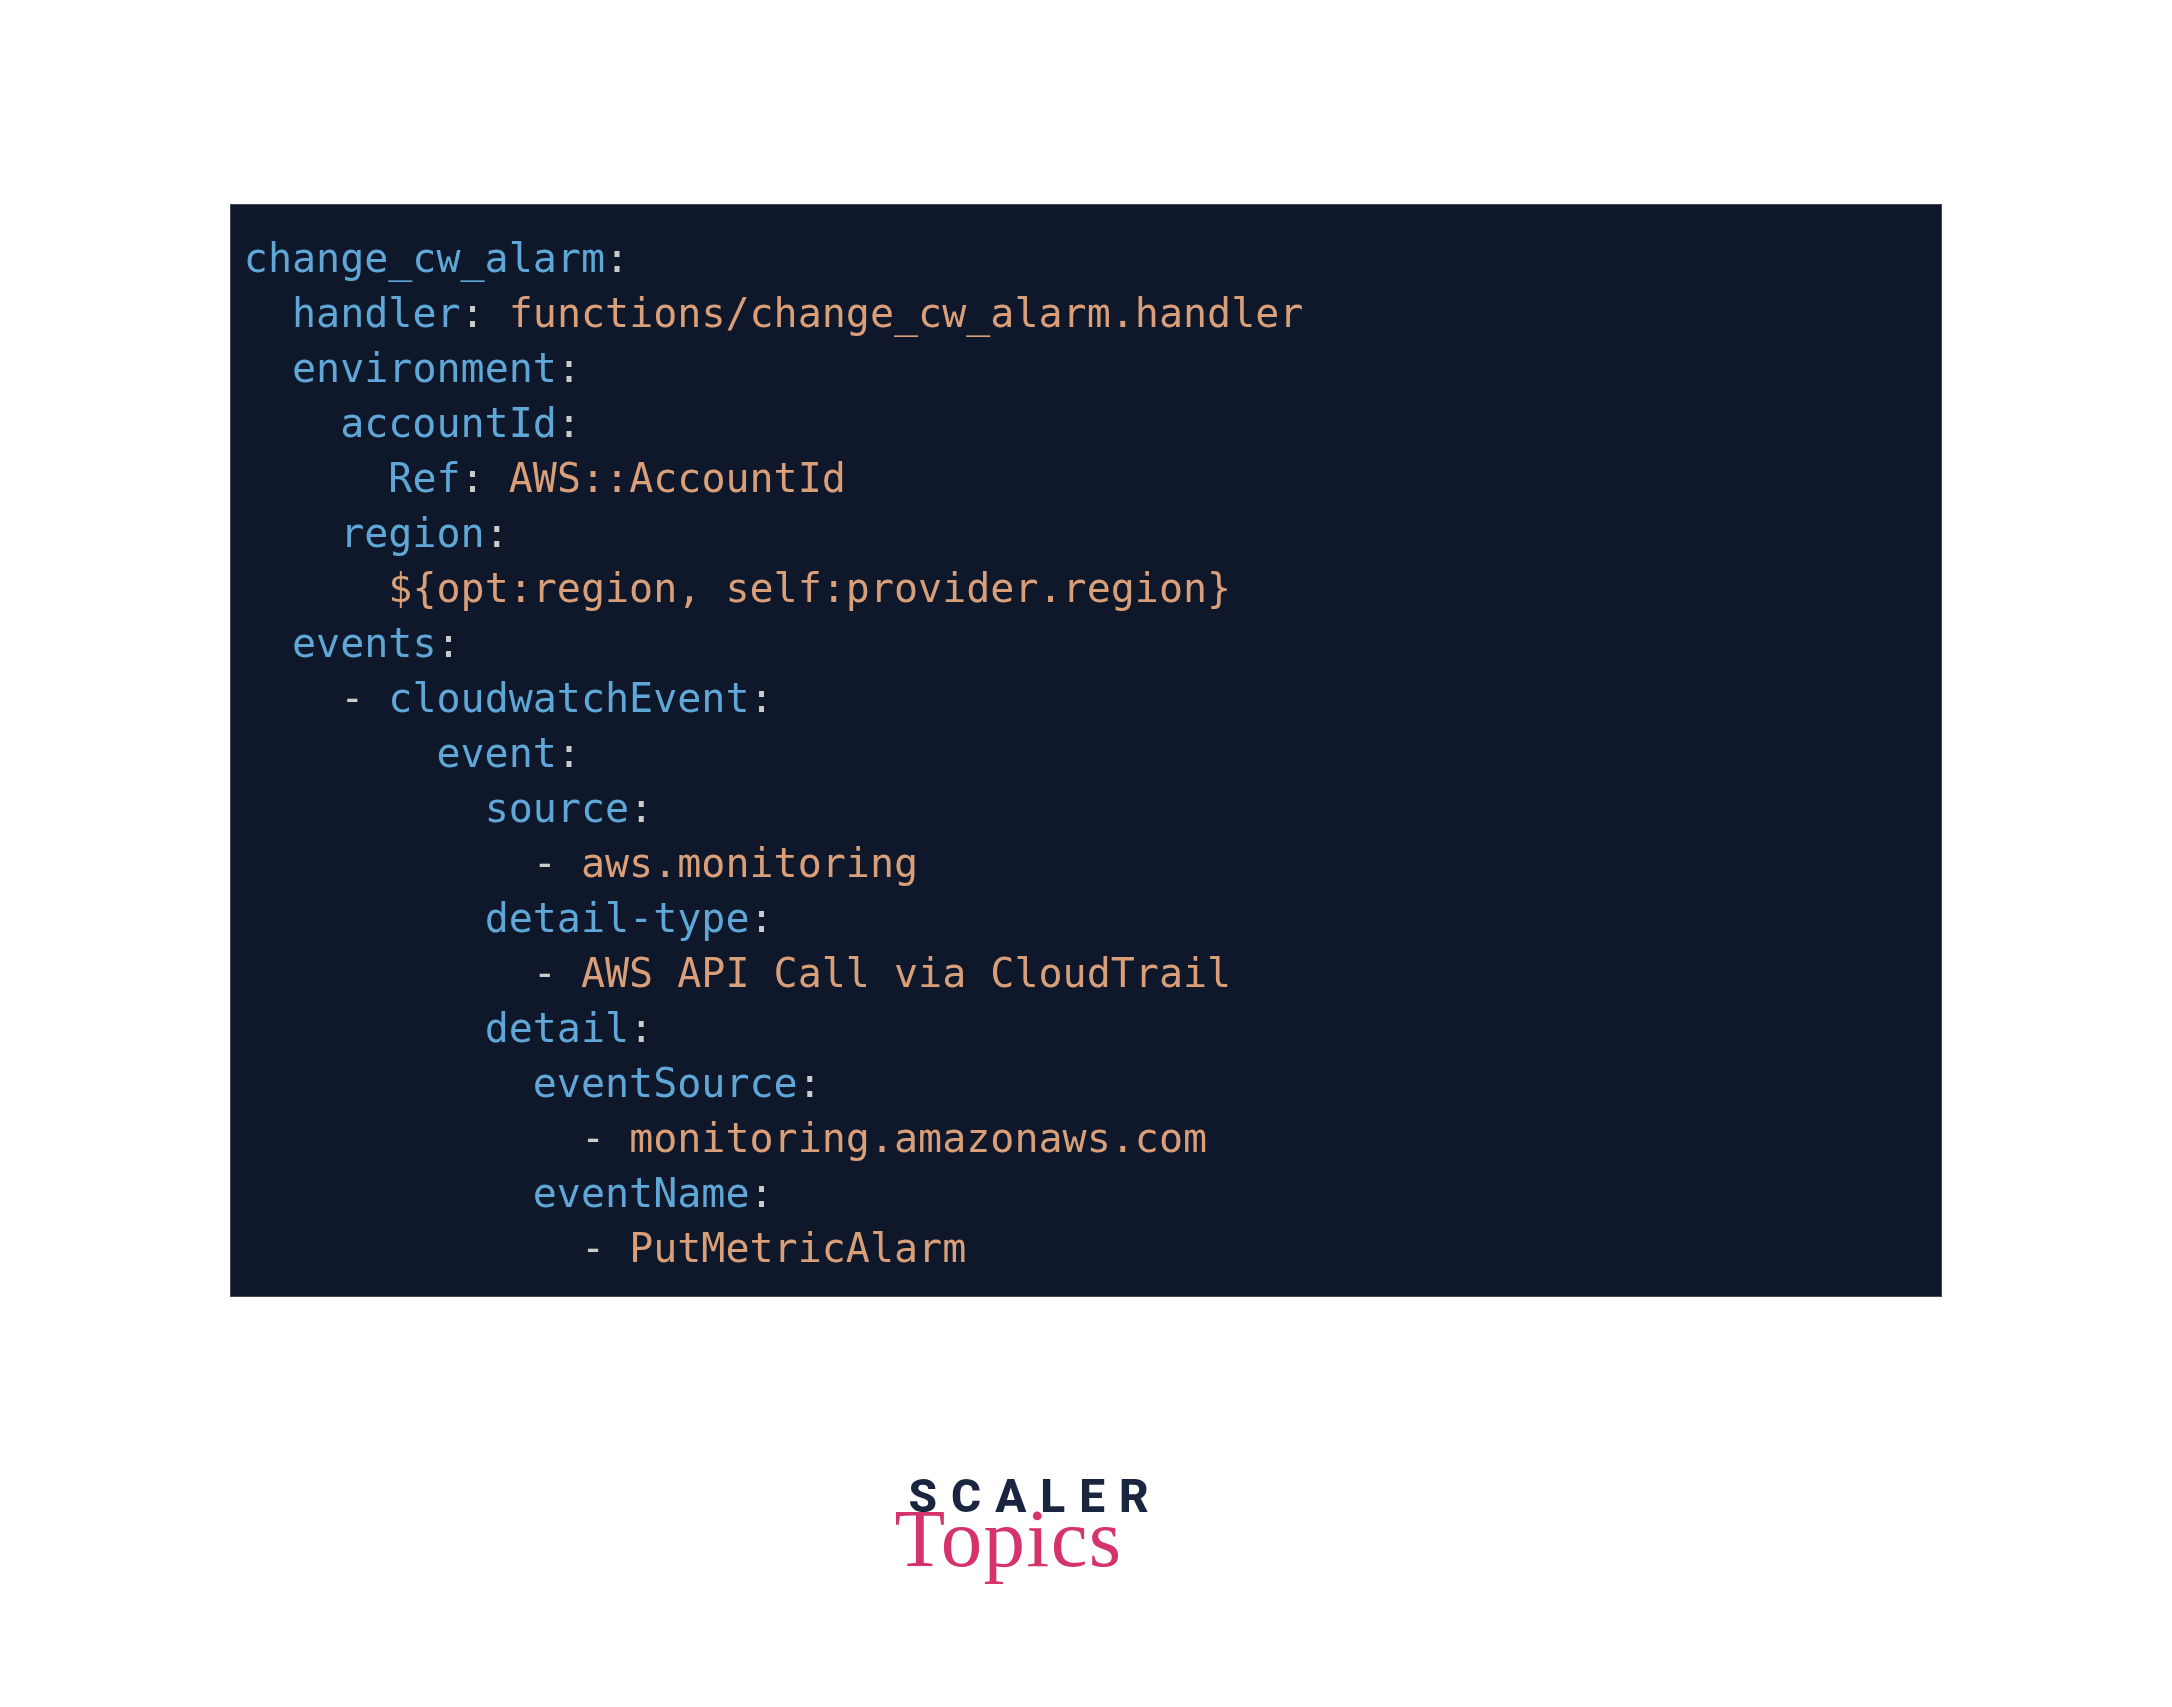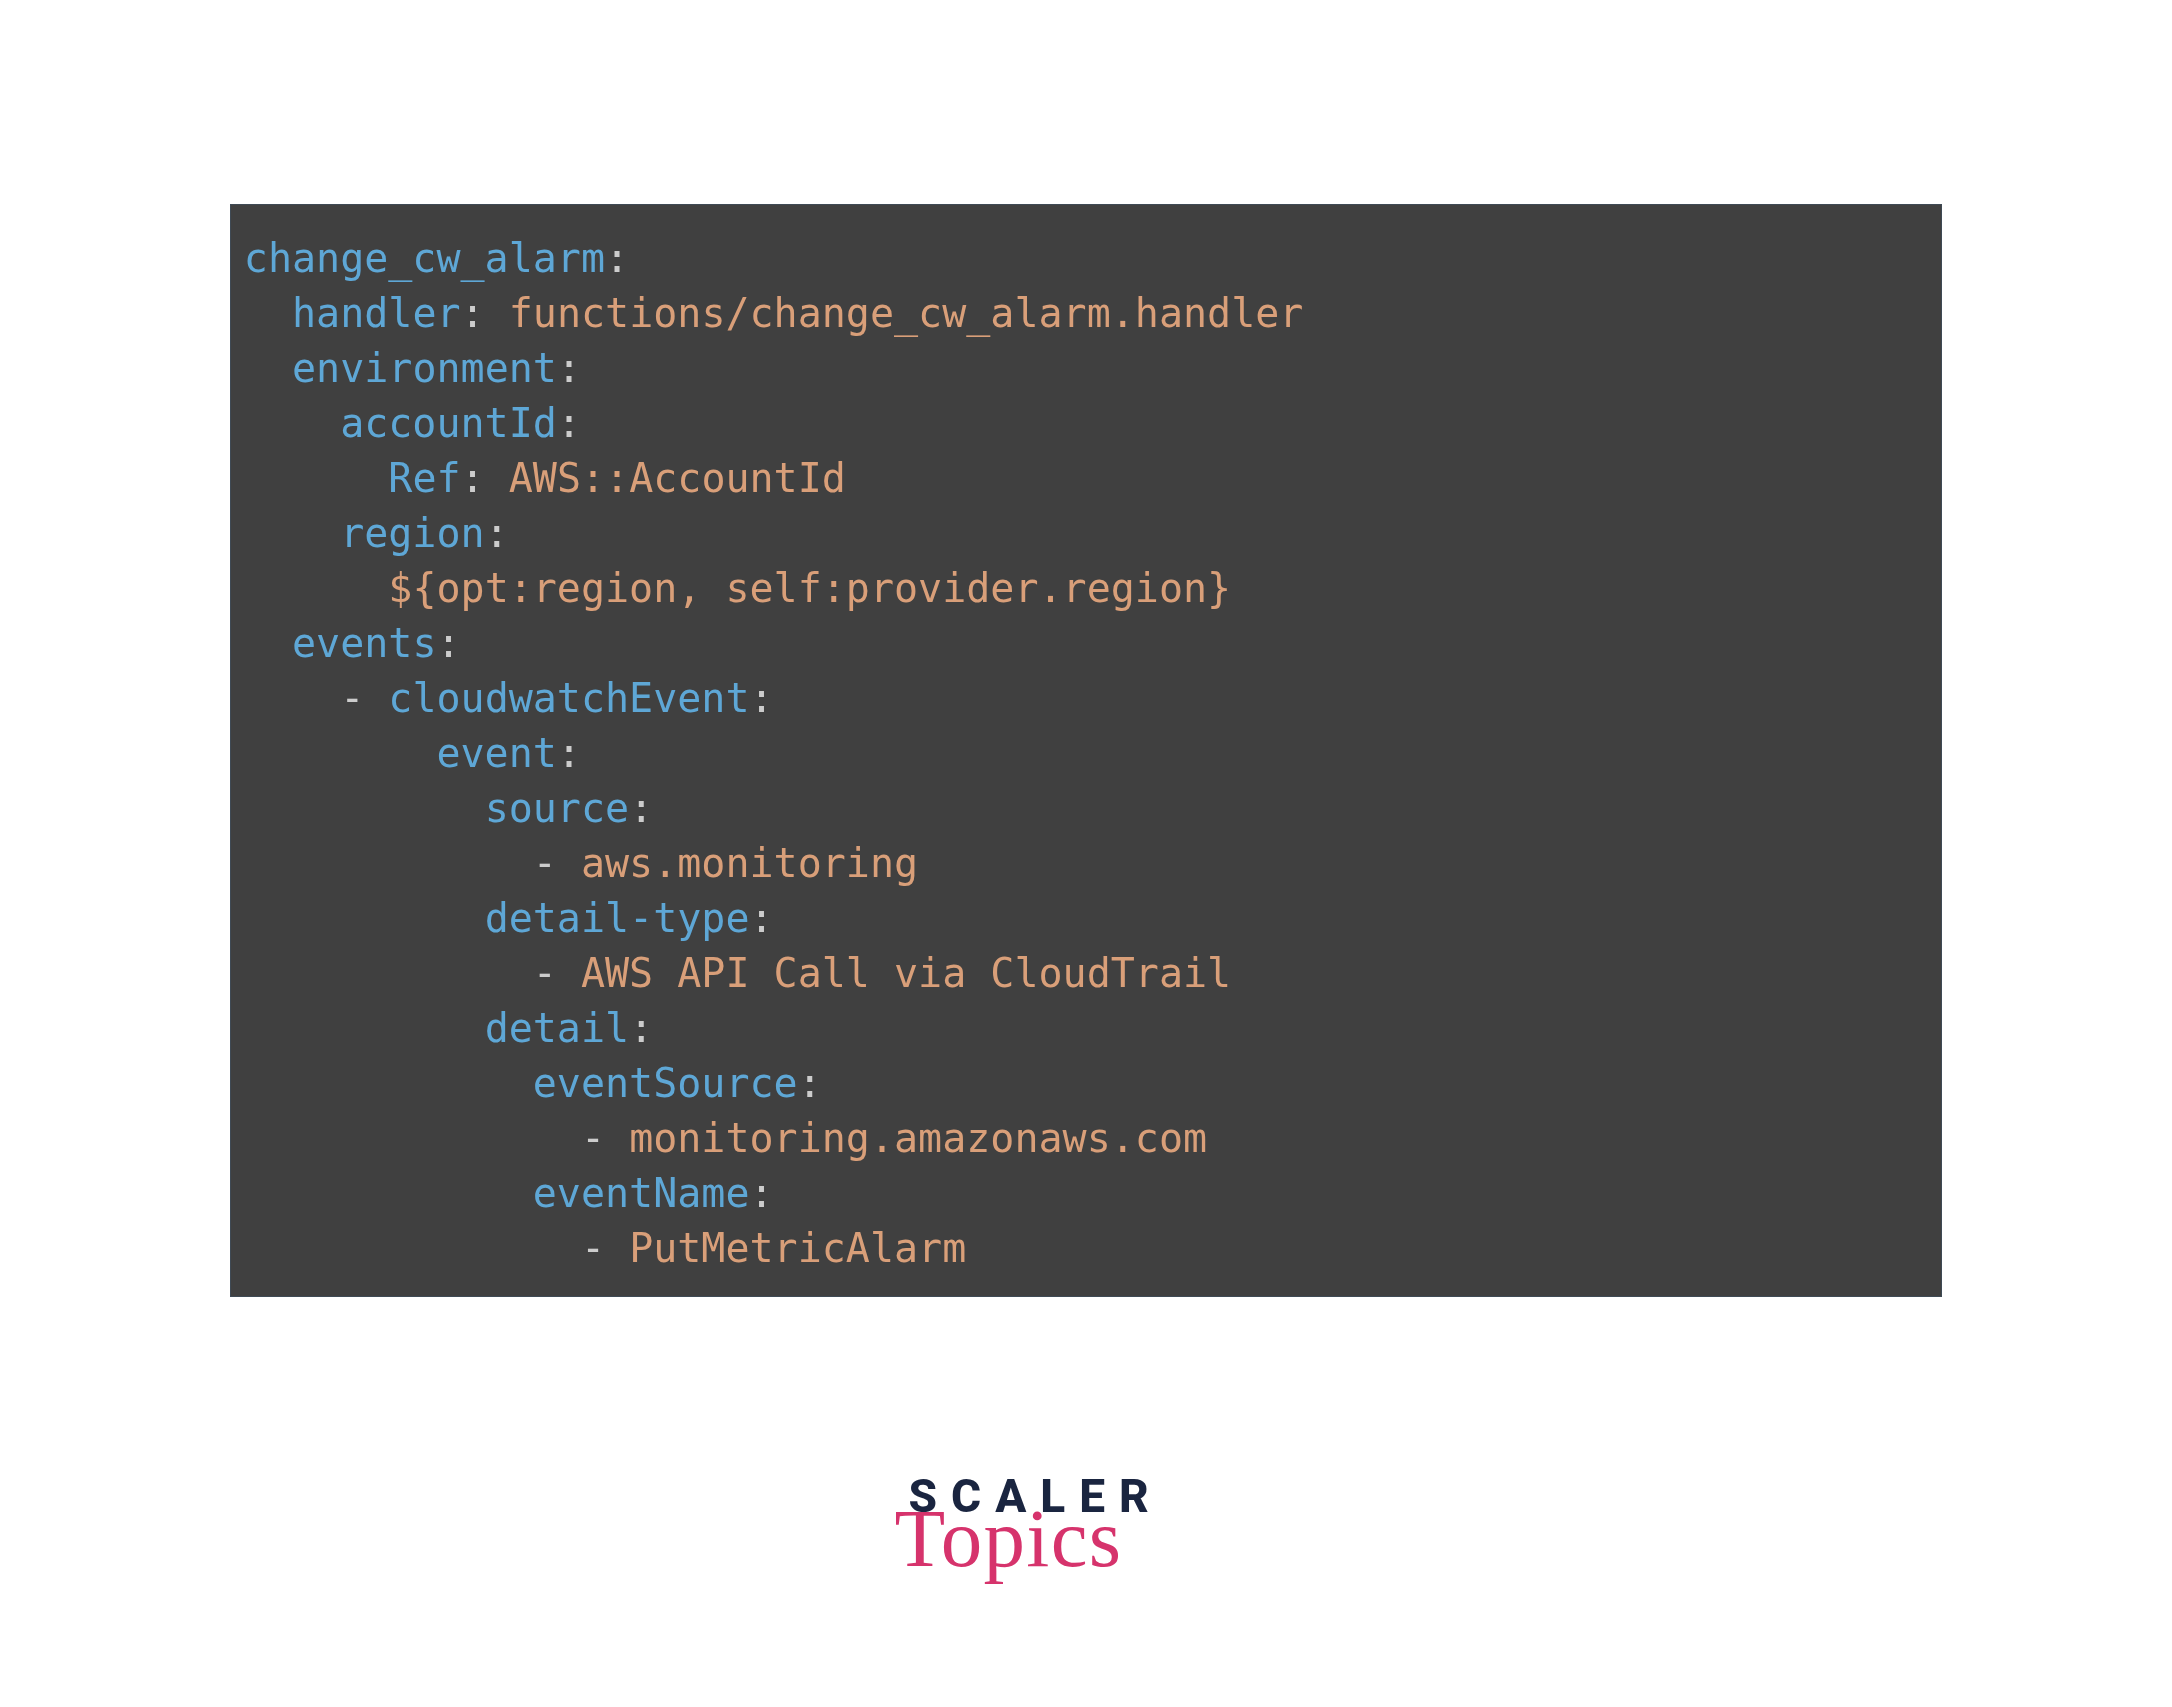--- a/index.html
+++ b/index.html
@@ -10,21 +10,21 @@
     height: 1708px;
     position: relative;
     font-family: ui-monospace, SFMono-Regular, Menlo, Monaco, Consolas, monospace;
   }
   .code-box {
     position: absolute;
     left: 230px;
     top: 204px;
     width: 1712px;
     height: 1093px;
-    background: #404040;
+    background: #0f172a;
     border: 1.3px solid #3f4a55;
     box-sizing: border-box;
     padding: 25.6px 0 25.6px 12.8px;
     overflow: hidden;
   }
   .code {
     font-size: 40px;
     line-height: 55px;
     white-space: pre;
     color: #cccccc;

